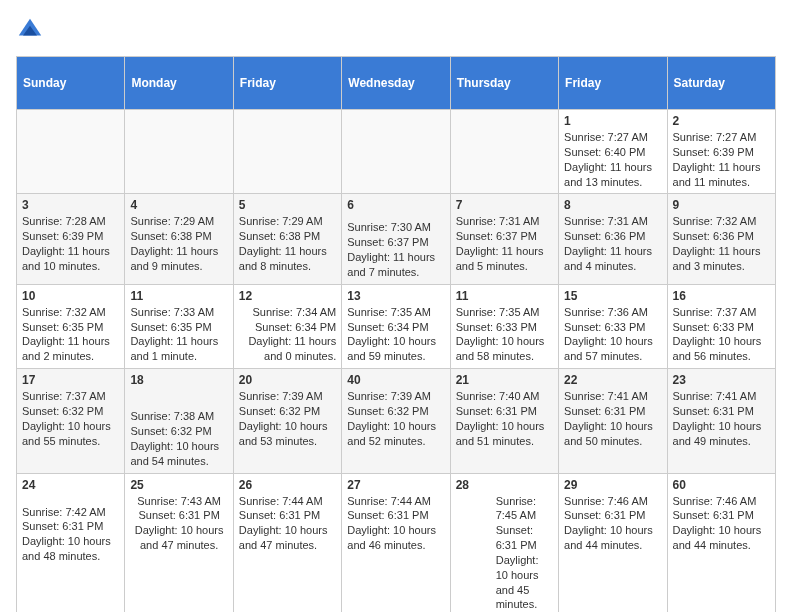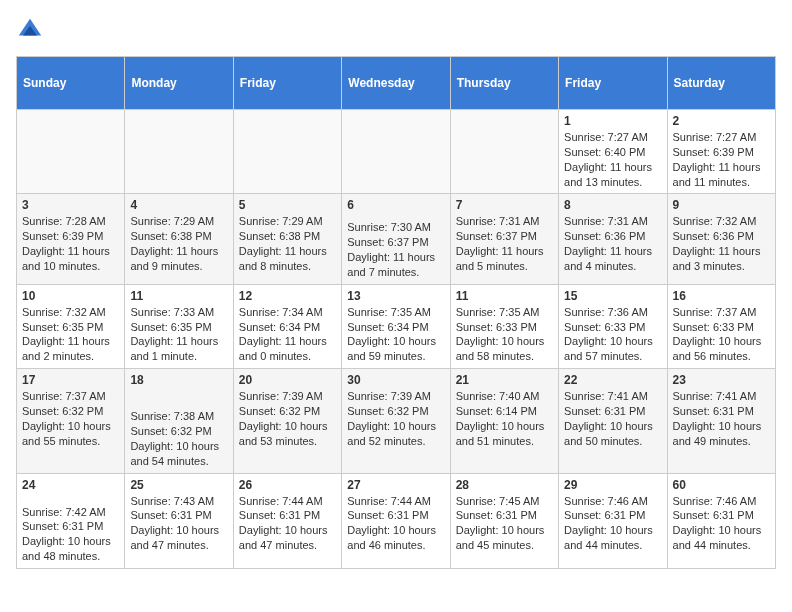--- a/index.html
+++ b/index.html
@@ -190,21 +190,21 @@
 Daylight: 11 hours and 2 minutes.</div>
         </td>
         <td>
           <div class="day-num">11</div>
           <div class="day-info" style="white-space: pre-line;">Sunrise: 7:33 AM
 Sunset: 6:35 PM
 Daylight: 11 hours and 1 minute.</div>
         </td>
         <td>
           <div class="day-num">12</div>
-          <div class="day-info" style="white-space: pre-line;">Sunrise: 7:34 AM
+          <div class="day-info" style="white-space: pre-line; text-align: right;">Sunrise: 7:34 AM
 Sunset: 6:34 PM
 Daylight: 11 hours and 0 minutes.</div>
         </td>
         <td>
           <div class="day-num">13</div>
           <div class="day-info" style="white-space: pre-line;">Sunrise: 7:35 AM
 Sunset: 6:34 PM
 Daylight: 10 hours and 59 minutes.</div>
         </td>
         <td>
@@ -239,29 +239,29 @@
 Sunset: 6:32 PM
 Daylight: 10 hours and 54 minutes.</div>
         </td>
         <td>
           <div class="day-num">20</div>
           <div class="day-info" style="white-space: pre-line;">Sunrise: 7:39 AM
 Sunset: 6:32 PM
 Daylight: 10 hours and 53 minutes.</div>
         </td>
         <td>
-          <div class="day-num">30</div>
+          <div class="day-num">40</div>
           <div class="day-info" style="white-space: pre-line;">Sunrise: 7:39 AM
 Sunset: 6:32 PM
 Daylight: 10 hours and 52 minutes.</div>
         </td>
         <td>
           <div class="day-num">21</div>
           <div class="day-info" style="white-space: pre-line;">Sunrise: 7:40 AM
-Sunset: 6:14 PM
+Sunset: 6:31 PM
 Daylight: 10 hours and 51 minutes.</div>
         </td>
         <td>
           <div class="day-num">22</div>
           <div class="day-info" style="white-space: pre-line;">Sunrise: 7:41 AM
 Sunset: 6:31 PM
 Daylight: 10 hours and 50 minutes.</div>
         </td>
         <td>
           <div class="day-num">23</div>
@@ -272,39 +272,39 @@
       </tr>
       <tr>
         <td>
           <div class="day-num">24</div>
           <div class="day-info" style="white-space: pre-line; margin-top: 13px;">Sunrise: 7:42 AM
 Sunset: 6:31 PM
 Daylight: 10 hours and 48 minutes.</div>
         </td>
         <td>
           <div class="day-num">25</div>
-          <div class="day-info" style="white-space: pre-line;">Sunrise: 7:43 AM
+          <div class="day-info" style="white-space: pre-line; text-align: center;">Sunrise: 7:43 AM
 Sunset: 6:31 PM
 Daylight: 10 hours and 47 minutes.</div>
         </td>
         <td>
           <div class="day-num">26</div>
           <div class="day-info" style="white-space: pre-line;">Sunrise: 7:44 AM
 Sunset: 6:31 PM
 Daylight: 10 hours and 47 minutes.</div>
         </td>
         <td>
           <div class="day-num">27</div>
           <div class="day-info" style="white-space: pre-line;">Sunrise: 7:44 AM
 Sunset: 6:31 PM
 Daylight: 10 hours and 46 minutes.</div>
         </td>
         <td>
           <div class="day-num">28</div>
-          <div class="day-info" style="white-space: pre-line;">Sunrise: 7:45 AM
+          <div class="day-info" style="white-space: pre-line; margin-left: 40px;">Sunrise: 7:45 AM
 Sunset: 6:31 PM
 Daylight: 10 hours and 45 minutes.</div>
         </td>
         <td>
           <div class="day-num">29</div>
           <div class="day-info" style="white-space: pre-line;">Sunrise: 7:46 AM
 Sunset: 6:31 PM
 Daylight: 10 hours and 44 minutes.</div>
         </td>
         <td>

